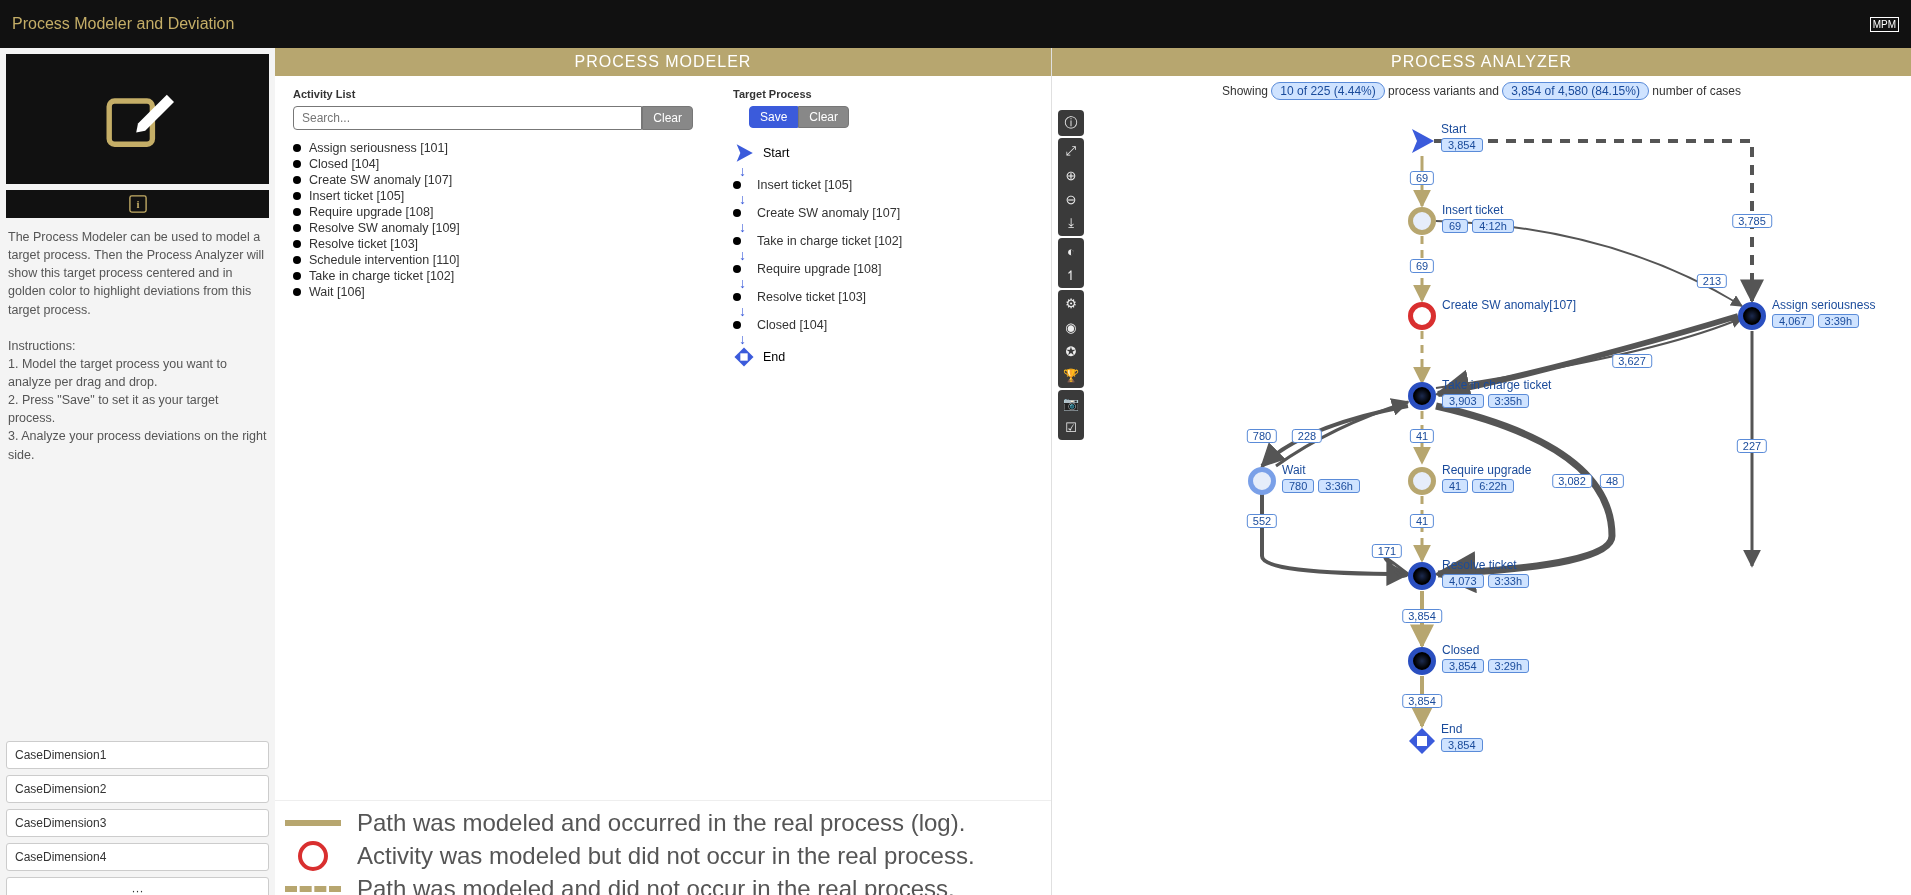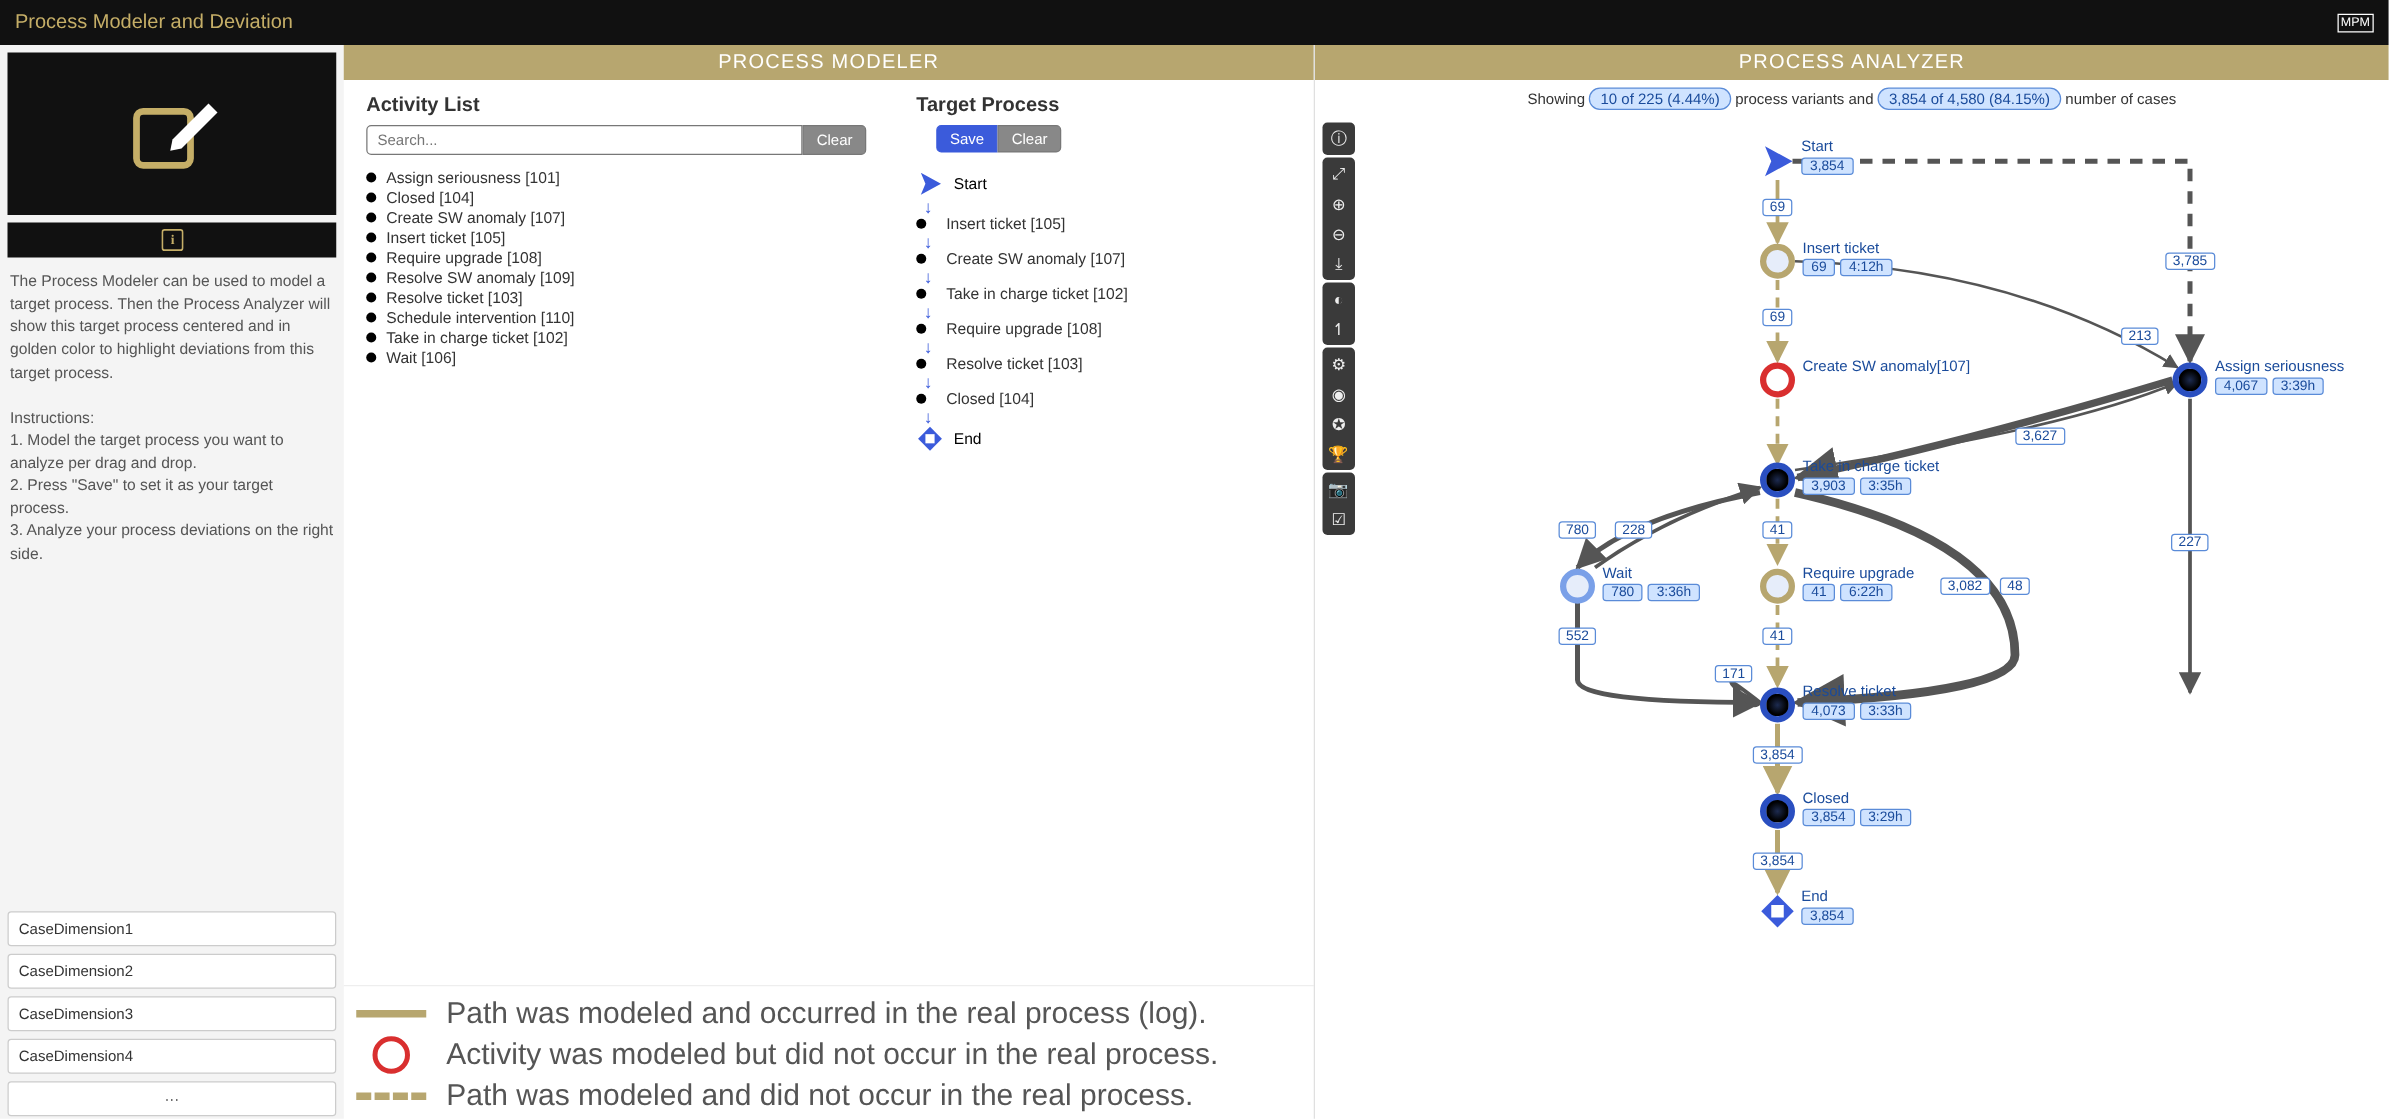--- a/index.html
+++ b/index.html
@@ -6,21 +6,21 @@
   body {
     font-family: Arial, sans-serif;
     font-size: 13px;
     background: #fff;
     color: #333;
     width: 1911px;
     height: 895px;
     overflow: hidden;
   }
   .top-bar {
-    height: 36px;
+    height: 48px;
     background: #111;
     color: #c5ae67;
     display: flex;
     align-items: center;
     justify-content: space-between;
     padding: 0 12px;
     font-size: 16px;
   }
   .top-bar-logo { color:#fff; font-size:10px; border:1px solid #fff; padding:1px 2px; }
   .main {
@@ -82,21 +82,21 @@
   }
   .modeler-body {
     display:flex;
     padding:12px 18px;
     gap:40px;
     flex:1;
     overflow:hidden;
   }
   .activity-col { width:400px; }
   .target-col { flex:1; }
-  .sub-head { font-weight:bold; font-size:16px; margin-bottom:6px; }
+  .sub-head { font-weight:bold; font-size:11px; margin-bottom:6px; }
   .search-row { display:flex; gap:0; margin-bottom:10px; }
   .search-input {
     flex:1; border:1px solid #777; border-radius:4px 0 0 4px;
     padding:4px 8px; font-size:12px;
   }
   .btn {
     border:1px solid #777; background:#888; color:#fff;
     padding:3px 10px; font-size:12px; cursor:pointer;
   }
   .btn-clear { border-radius:0 4px 4px 0; background:#888; }

